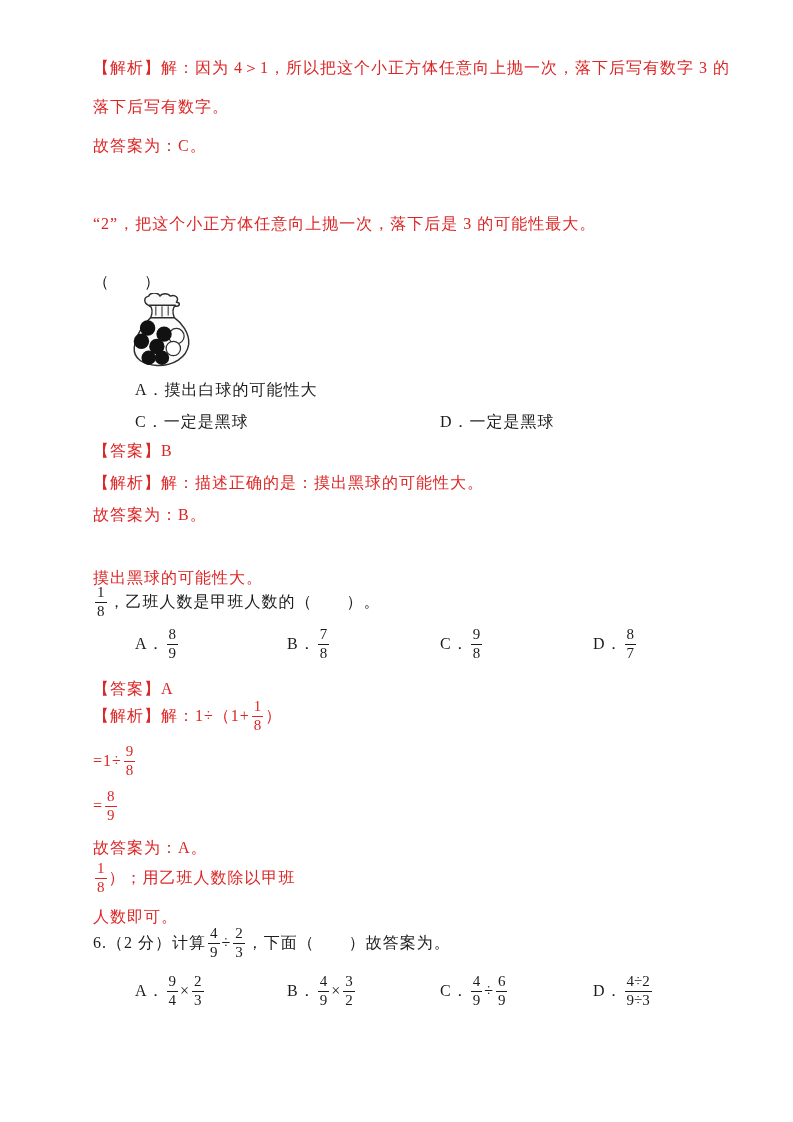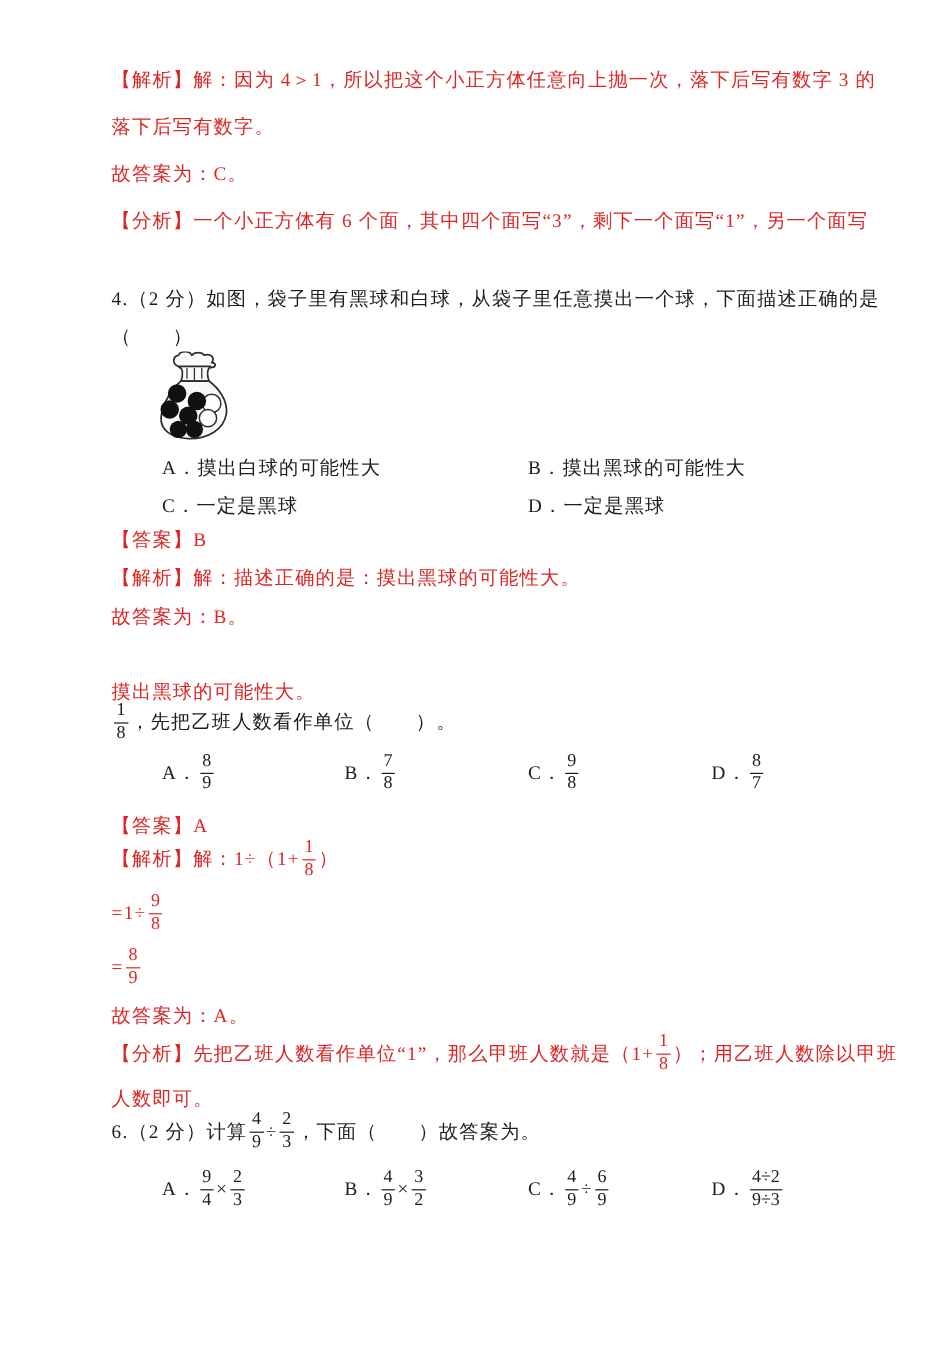--- a/index.html
+++ b/index.html
@@ -38,23 +38,22 @@
   svg .fold{fill:none;stroke:#2d2d2d;stroke-width:1;}
 </style>
 </head>
 <body>
 
 <div id="page">
 
   <div class="line red" style="top:58px">【解析】解：因为 4＞1，所以把这个小正方体任意向上抛一次，落下后写有数字 3 的</div>
   <div class="line red" style="top:97px">落下后写有数字。</div>
   <div class="line red" style="top:136px">故答案为：C。</div>
-  <div class="line red" style="top:175px">【分析】一个小正方体有 6 个面，其中四个面写“3”，剩下一个面写“1”，另一个面写</div>
+  <div class="line red" style="top:214px">“2”，把这个小正方体任意向上抛一次，落下后是 3 的可能性最大。</div>
 
-  <div class="line" style="top:240px">4.（2 分）如图，袋子里有黑球和白球，从袋子里任意摸出一个球，下面描述正确的是</div>
   <div class="line" style="top:272px">（　　）</div>
 
   <div style="position:absolute;left:129px;top:293px">
     <svg width="66" height="74" viewBox="0 0 64 72">
 
       <path class="outline" d="M19,12 C14,10 14,4 19,3 C21,-1 28,-1 30,3 C32,0 38,0 40,3 C45,1 49,5 46,9 C50,9 50,13 45,13 L20,13 Z"></path>
 
       <path class="outline" d="M21,24 C23,19 23,15 20,12 L45,12 C42,15 42,19 44,24 Z"></path>
       <path class="fold" d="M26,13 L26,22"></path>
       <path class="fold" d="M32,13 L32,23"></path>
@@ -68,31 +67,30 @@
       <circle cx="18" cy="34" r="7.5" fill="#111111"></circle>
       <circle cx="34" cy="40" r="7.5" fill="#111111"></circle>
       <circle cx="12" cy="47" r="7.5" fill="#111111"></circle>
       <circle cx="27" cy="52" r="7.5" fill="#111111"></circle>
       <circle cx="19" cy="63" r="7" fill="#111111"></circle>
       <circle cx="32" cy="63" r="7" fill="#111111"></circle>
     </svg>
   </div>
 
   <div class="opt" style="left:135px;top:380px">A．摸出白球的可能性大</div>
-  <div class="opt" style="left:440px;top:380px">B．摸出黑球的可能性大</div>
   <div class="opt" style="left:135px;top:412px">C．一定是黑球</div>
   <div class="opt" style="left:440px;top:412px">D．一定是黑球</div>
 
   <div class="line red" style="top:441px">【答案】B</div>
   <div class="line red" style="top:473px">【解析】解：描述正确的是：摸出黑球的可能性大。</div>
   <div class="line red" style="top:505px">故答案为：B。</div>
   <div class="line red" style="top:568px">摸出黑球的可能性大。</div>
 
   <div class="line" style="top:586px">
-    <span class="frac"><span class="num">1</span><span class="den">8</span></span><span>，先把乙班人数看作单位（　　）。</span>
+    <span class="frac"><span class="num">1</span><span class="den">8</span></span><span>，乙班人数是甲班人数的（　　）。</span>
   </div>
 
   <div class="opt" style="left:135px;top:628px">
     <span>A．</span><span class="frac"><span class="num">8</span><span class="den">9</span></span>
   </div>
   <div class="opt" style="left:287px;top:628px">
     <span>B．</span><span class="frac"><span class="num">7</span><span class="den">8</span></span>
   </div>
   <div class="opt" style="left:440px;top:628px">
     <span>C．</span><span class="frac"><span class="num">9</span><span class="den">8</span></span>
@@ -111,21 +109,21 @@
     <span>=1÷</span><span class="frac"><span class="num">9</span><span class="den">8</span></span>
   </div>
 
   <div class="line red" style="top:790px">
     <span>=</span><span class="frac"><span class="num">8</span><span class="den">9</span></span>
   </div>
 
   <div class="line red" style="top:838px">故答案为：A。</div>
 
   <div class="line red" style="top:862px">
-    <span>【分析】先把乙班人数看作单位“1”，那么甲班人数就是（1+</span><span class="frac"><span class="num">1</span><span class="den">8</span></span><span>）；用乙班人数除以甲班</span>
+    <span class="frac"><span class="num">1</span><span class="den">8</span></span><span>）；用乙班人数除以甲班</span>
   </div>
   <div class="line red" style="top:907px">人数即可。</div>
 
   <div class="line" style="top:927px">
     <span>6.（2 分）计算</span><span class="frac"><span class="num">4</span><span class="den">9</span></span><span>÷</span><span class="frac"><span class="num">2</span><span class="den">3</span></span><span>，下面（　　）故答案为。</span>
   </div>
 
   <div class="opt" style="left:135px;top:975px">
     <span>A．</span><span class="frac"><span class="num">9</span><span class="den">4</span></span><span>×</span><span class="frac"><span class="num">2</span><span class="den">3</span></span>
   </div>

